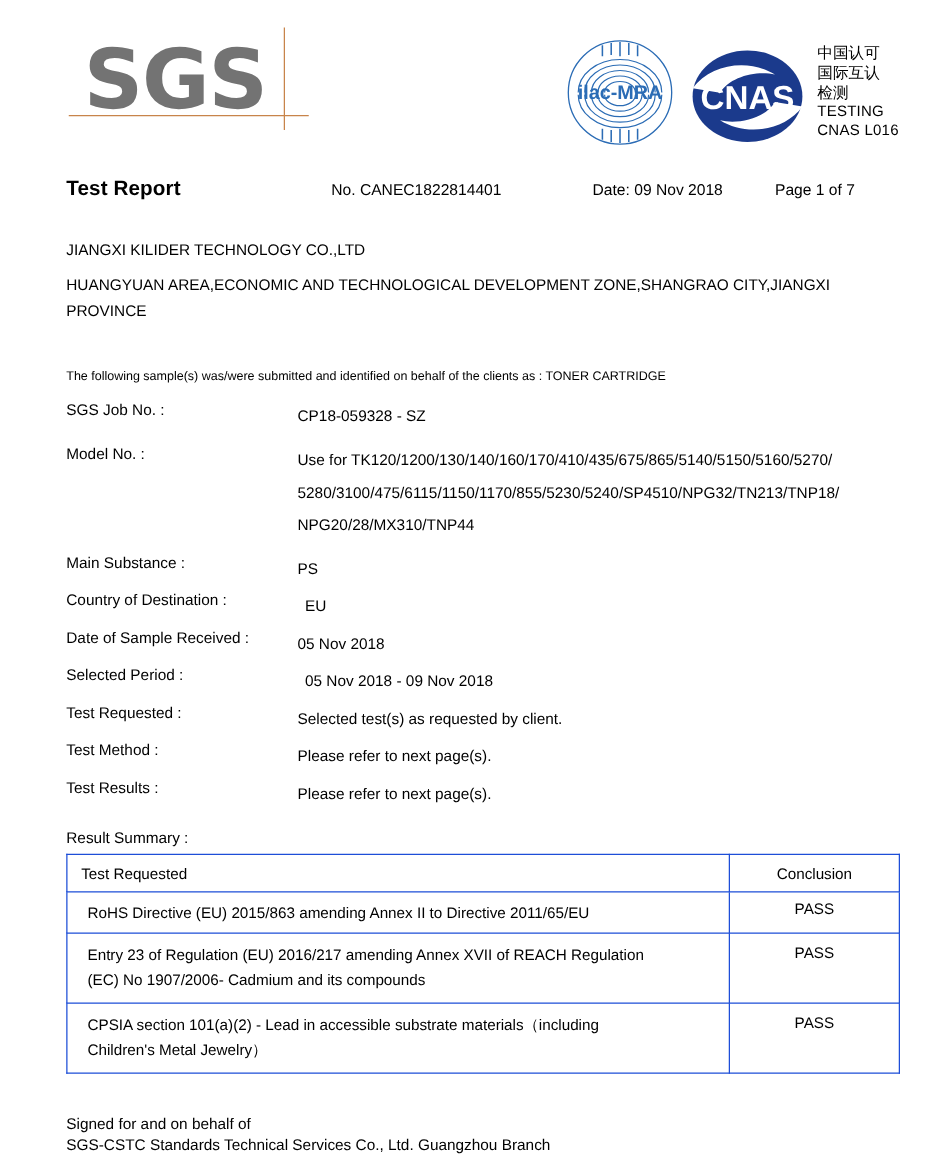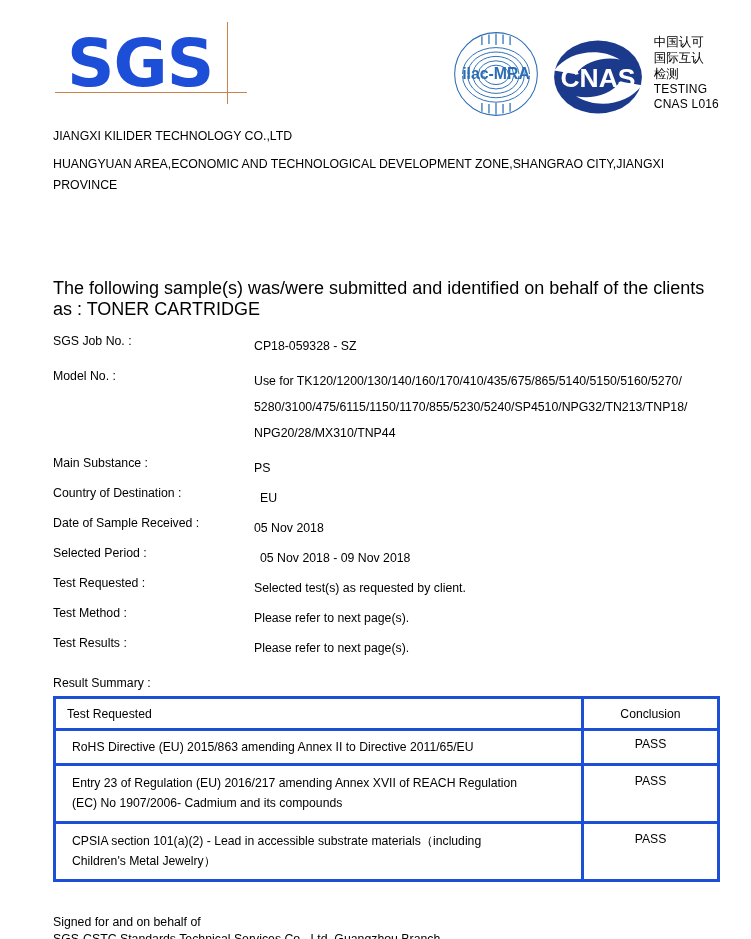--- a/index.html
+++ b/index.html
@@ -36,21 +36,21 @@
     height: 90px;
   }
   .sgs-text {
     position: absolute;
     left: 12px;
     top: 6px;
     font-family: "DejaVu Sans", sans-serif;
     font-weight: bold;
     font-size: 66px;
     letter-spacing: -1px;
-    color: #1d4ed8;
+    color: #737373;
     line-height: 72px;
   }
   .sgs-vline {
     position: absolute;
     left: 172px;
     top: 0px;
     width: 1px;
     height: 82px;
     background: #c8844a;
   }
@@ -138,23 +138,23 @@
     margin-top: 14px;
     padding-left: 21px;
     font-size: 12.3px;
     line-height: 21px;
   }
   .client-name { margin-bottom: 7px; }
   .client-addr { max-width: 660px; }
 
   
   .intro {
-    margin-top: 82px;
+    margin-top: 36px;
     padding-left: 21px;
-    font-size: 18px;
+    font-size: 10px;
   }
 
   
   .fields {
     margin-top: 14px;
     padding-left: 21px;
     font-size: 12.3px;
   }
   .frow {
     display: flex;
@@ -163,21 +163,20 @@
   }
   .frow.tight { margin-bottom: 6px; }
   .flabel {
     width: 185px;
     flex: 0 0 185px;
     white-space: nowrap;
   }
   .fvalue {
     flex: 1 1 auto;
     line-height: 24px;
-    margin-left: 16px;
   }
   .fvalue.indent { padding-left: 6px; }
   .fvalue .ml { display: block; }
   .fvalue .ml + .ml { margin-top: 2px; }
 
   .result-summary-label {
     padding-left: 21px;
     font-size: 12.3px;
     margin-top: 16px;
     margin-bottom: 6px;
@@ -185,21 +184,21 @@
 
   
   .rtable {
     margin-left: 21px;
     width: 667px;
     border-collapse: collapse;
     table-layout: fixed;
     font-size: 12.2px;
   }
   .rtable th, .rtable td {
-    border: 3px solid #1d4ed8;
+    border: 1px solid #1d4ed8;
     padding: 0;
   }
   .rtable th {
     font-weight: normal;
     height: 29px;
   }
   .th-left {
     text-align: left;
     padding-left: 11px !important;
   }
@@ -285,20 +284,26 @@
         <div class="cnas-cn">中国认可</div>
         <div class="cnas-cn">国际互认</div>
         <div class="cnas-cn">检测</div>
         <div class="cnas-en">TESTING</div>
         <div class="cnas-en">CNAS L016</div>
       </div>
 
     </div>
   </div>
 
+  <div class="title-row">
+    <div class="report-title">Test Report</div>
+    <div class="report-no">No. CANEC1822814401</div>
+    <div class="report-date">Date: 09 Nov 2018</div>
+    <div class="report-page">Page 1 of 7</div>
+  </div>
 
   <div class="client-block">
     <div class="client-name">JIANGXI KILIDER TECHNOLOGY CO.,LTD</div>
     <div class="client-addr">HUANGYUAN AREA,ECONOMIC AND TECHNOLOGICAL DEVELOPMENT ZONE,SHANGRAO CITY,JIANGXI PROVINCE</div>
   </div>
 
   <div class="intro">The following sample(s) was/were submitted and identified on behalf of the clients as : TONER CARTRIDGE</div>
 
   <div class="fields">
 

